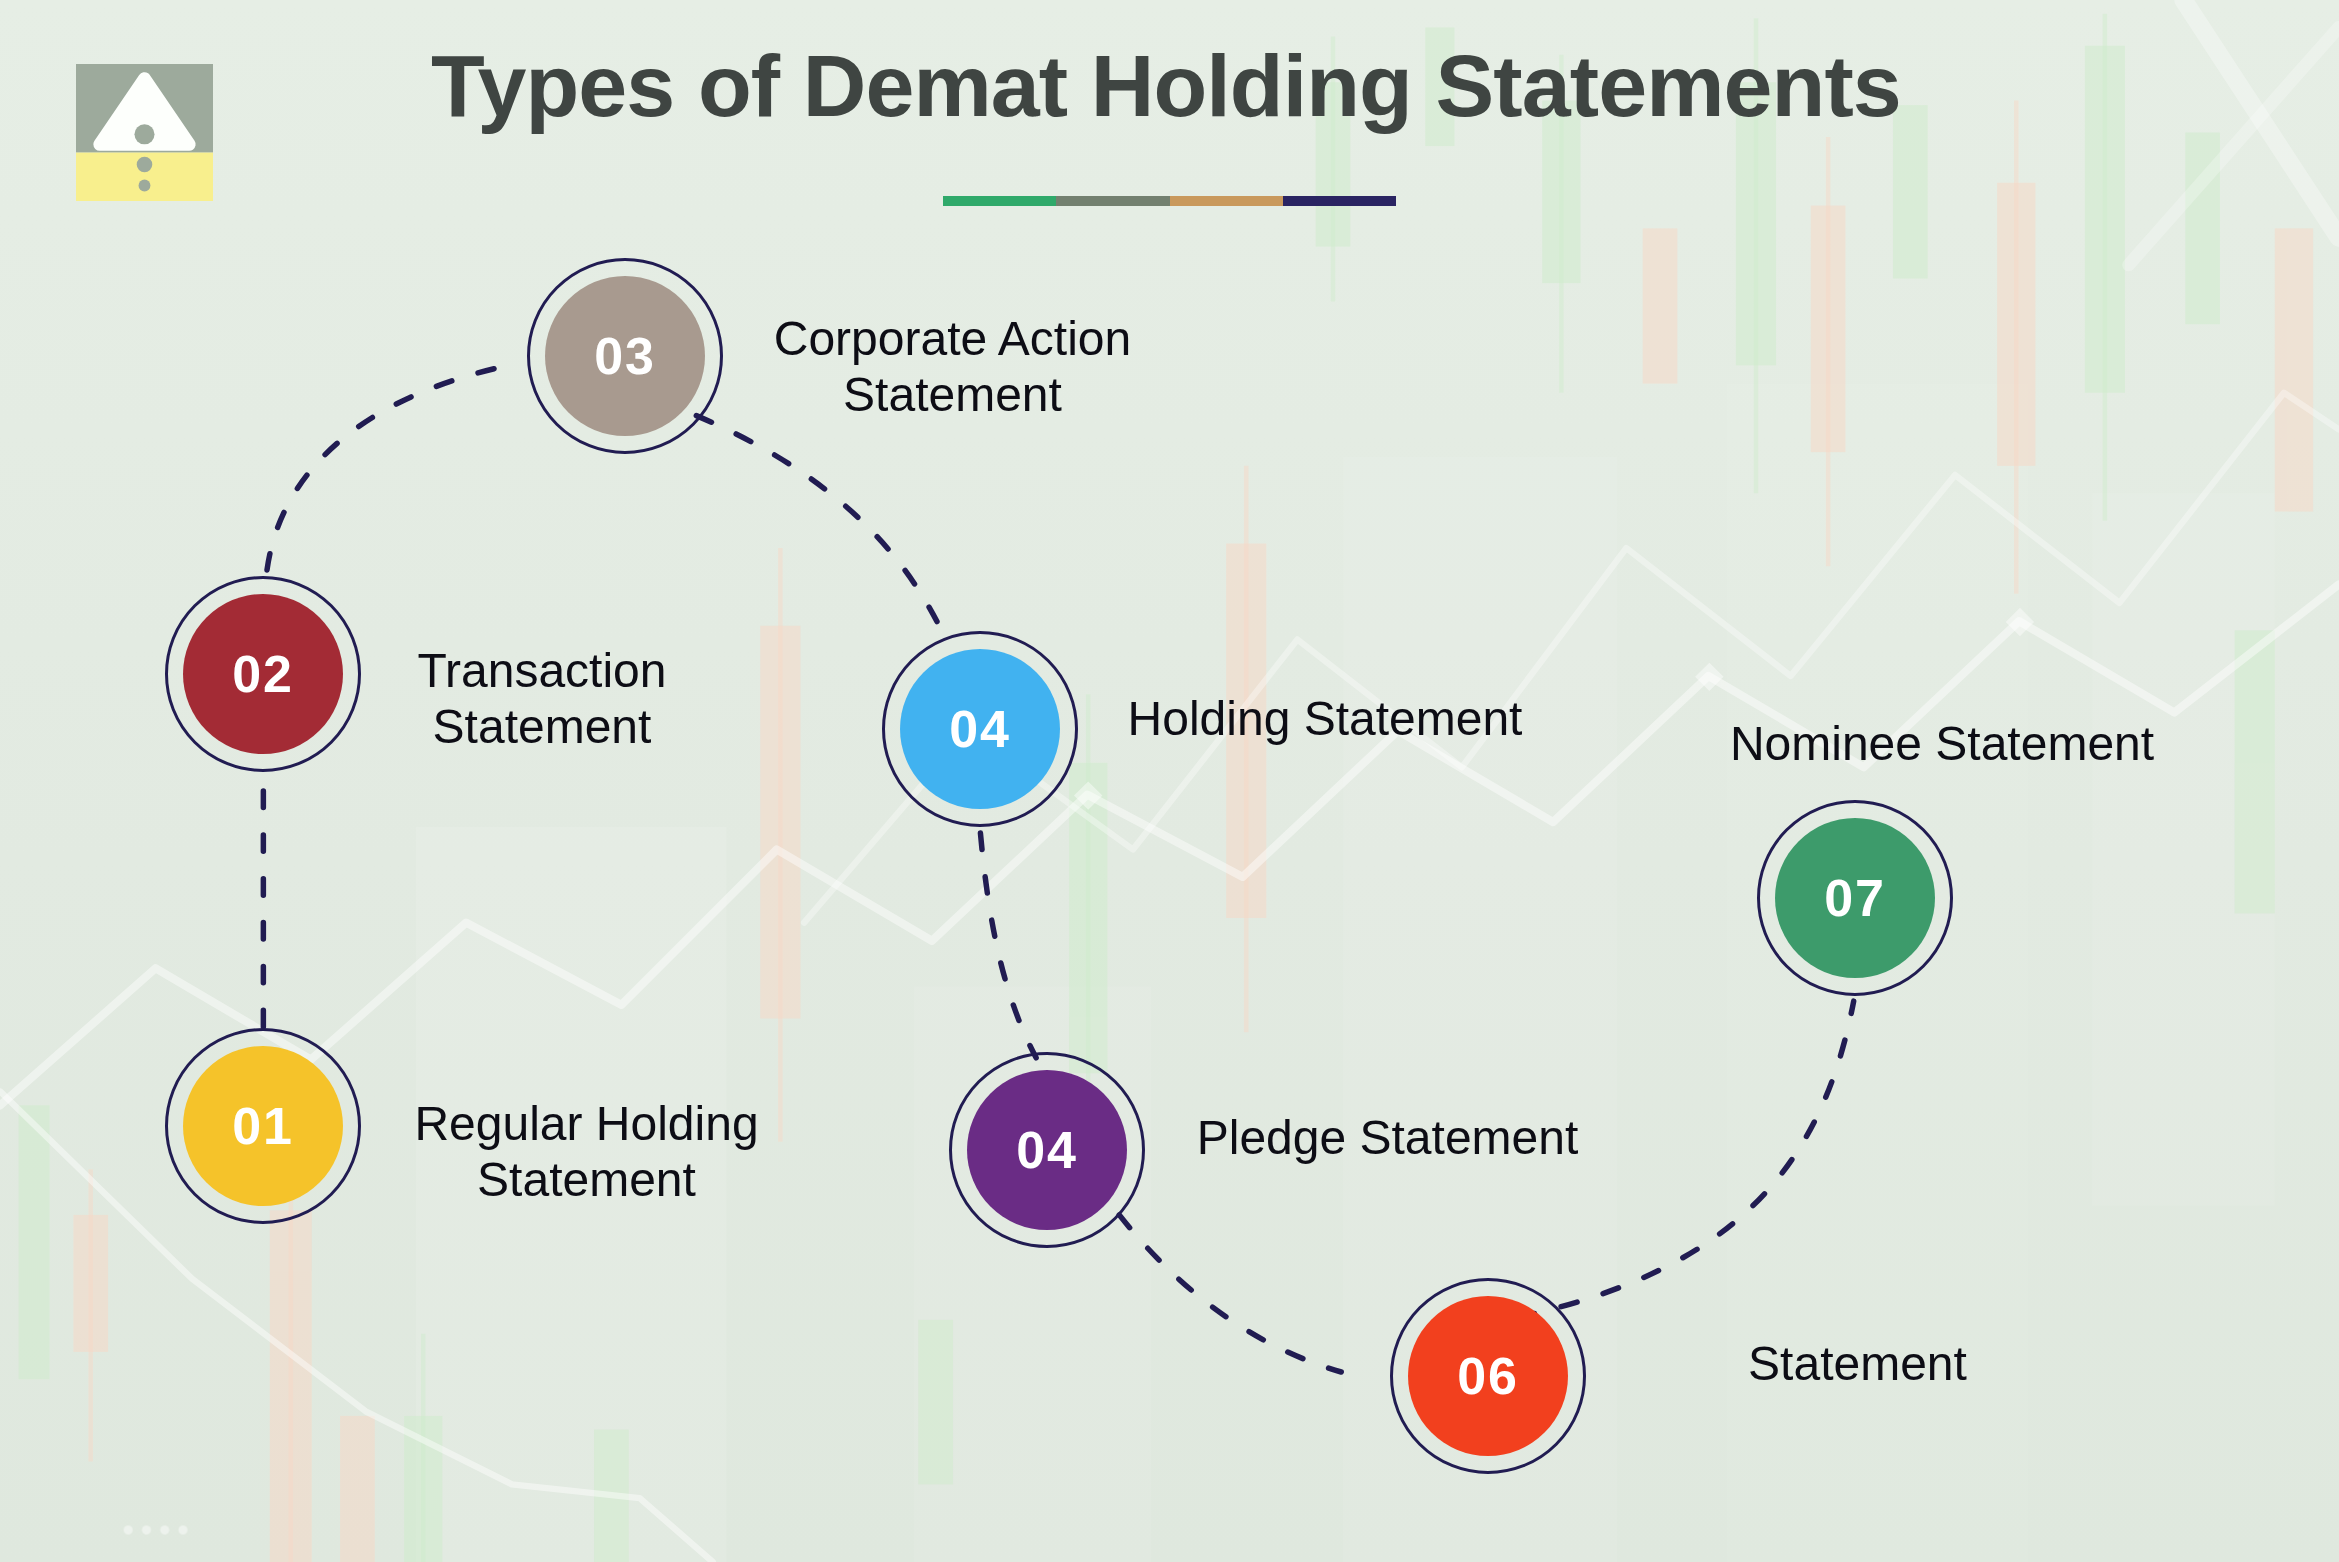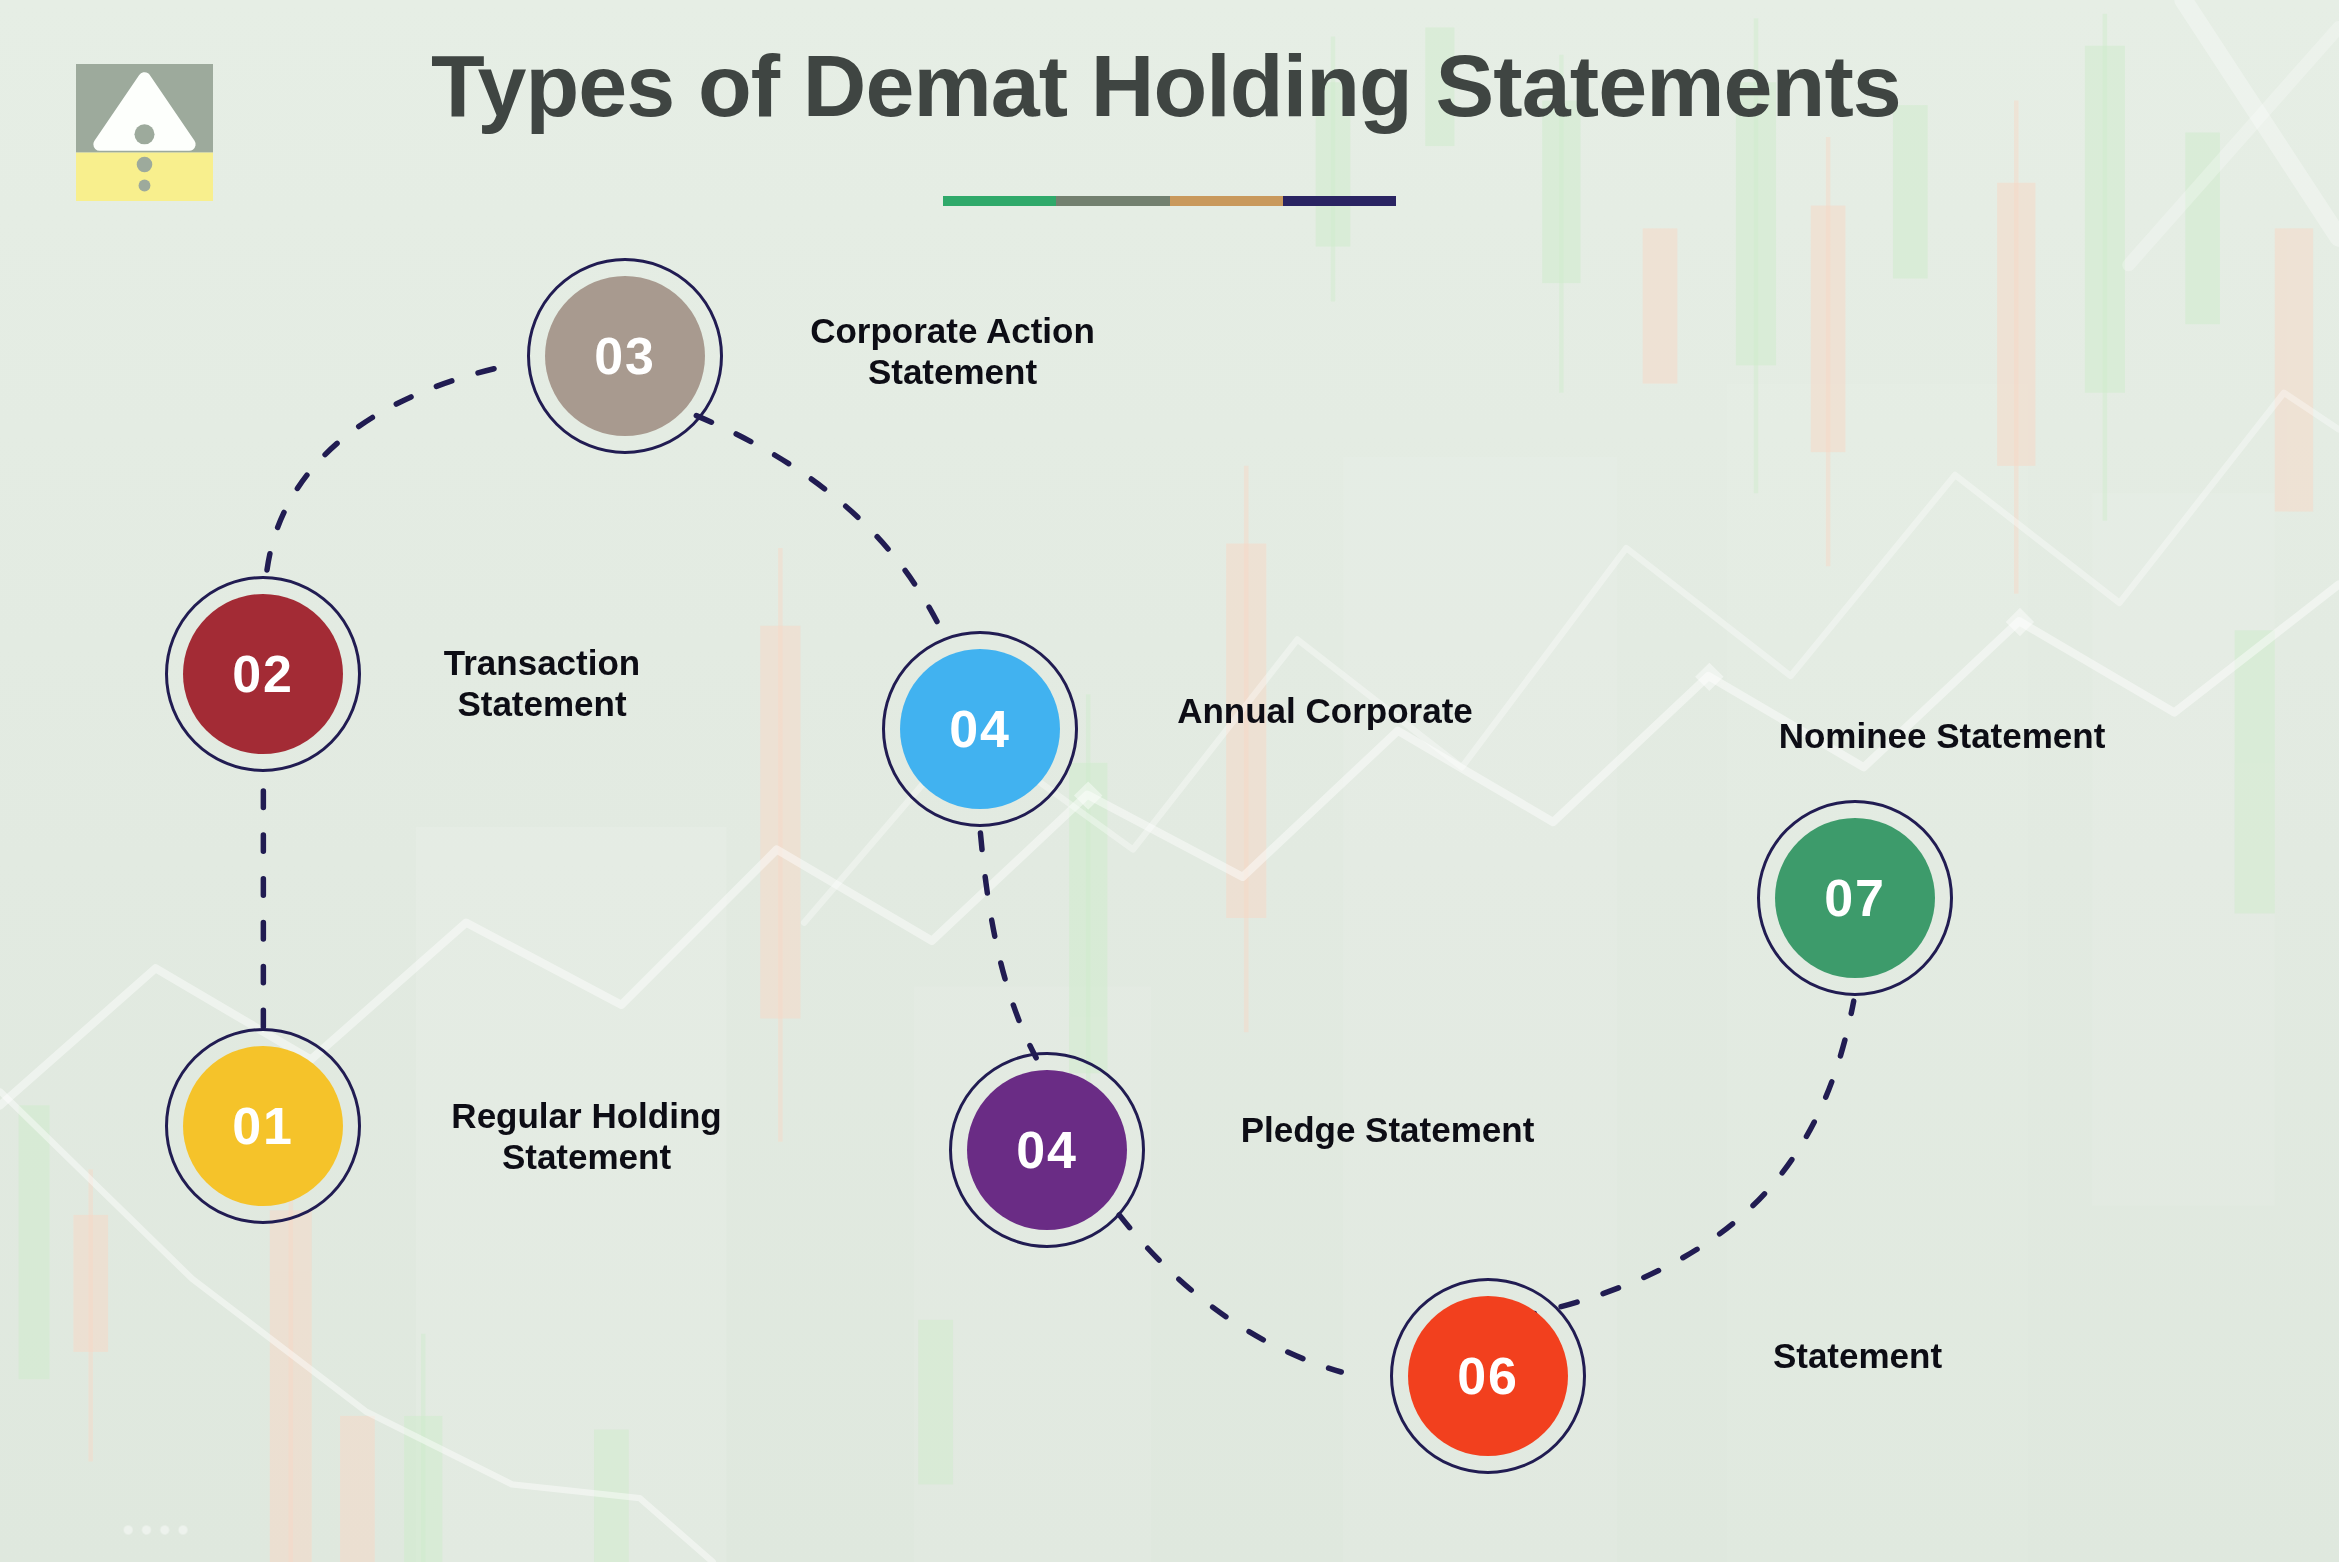--- a/index.html
+++ b/index.html
@@ -18,21 +18,21 @@
   .underline span{flex:1 1 0;height:100%;}
 
   
   .step{position:absolute;width:196px;height:196px;border:3.7px solid #211c52;border-radius:50%;
         z-index:2;box-sizing:border-box;}
   .step .fill{position:absolute;left:14.6px;top:14.6px;right:14.6px;bottom:14.6px;border-radius:50%;
         display:flex;align-items:center;justify-content:center;}
   .step .num{color:#ffffff;font-size:52px;font-weight:700;letter-spacing:1.8px;}
 
   
-  .step-label{position:absolute;z-index:2;color:#0d0d15;font-weight:700;font-size:35px;
+  .step-label{position:absolute;z-index:2;color:#0d0d15;font-weight:400;font-size:48px;
               line-height:1.16;text-align:center;}
   .step-label span{display:block;}
 </style>
 </head>
 <body>
 
 <div class="canvas" style="background-color: rgb(227, 235, 226);">
 
   <svg class="bg" viewBox="0 0 2560 1710" aria-hidden="true">
 
@@ -161,21 +161,21 @@
     <span>Corporate Action</span>
     <span>Statement</span>
   </div>
 
   <div class="step" style="left:882px;top:631px;">
     <div class="fill" style="background: rgb(65, 178, 240);">
       <span class="num">04</span>
     </div>
   </div>
   <div class="step-label" style="left:1051px;top:691px;width:548px;">
-    <span>Annual Corporate</span>
+    <span>Holding Statement</span>
     <span></span>
   </div>
 
   <div class="step" style="left:949px;top:1052px;">
     <div class="fill" style="background: rgb(106, 44, 133);">
       <span class="num">04</span>
     </div>
   </div>
   <div class="step-label" style="left:1150px;top:1110px;width:475px;">
     <span>Pledge Statement</span>

